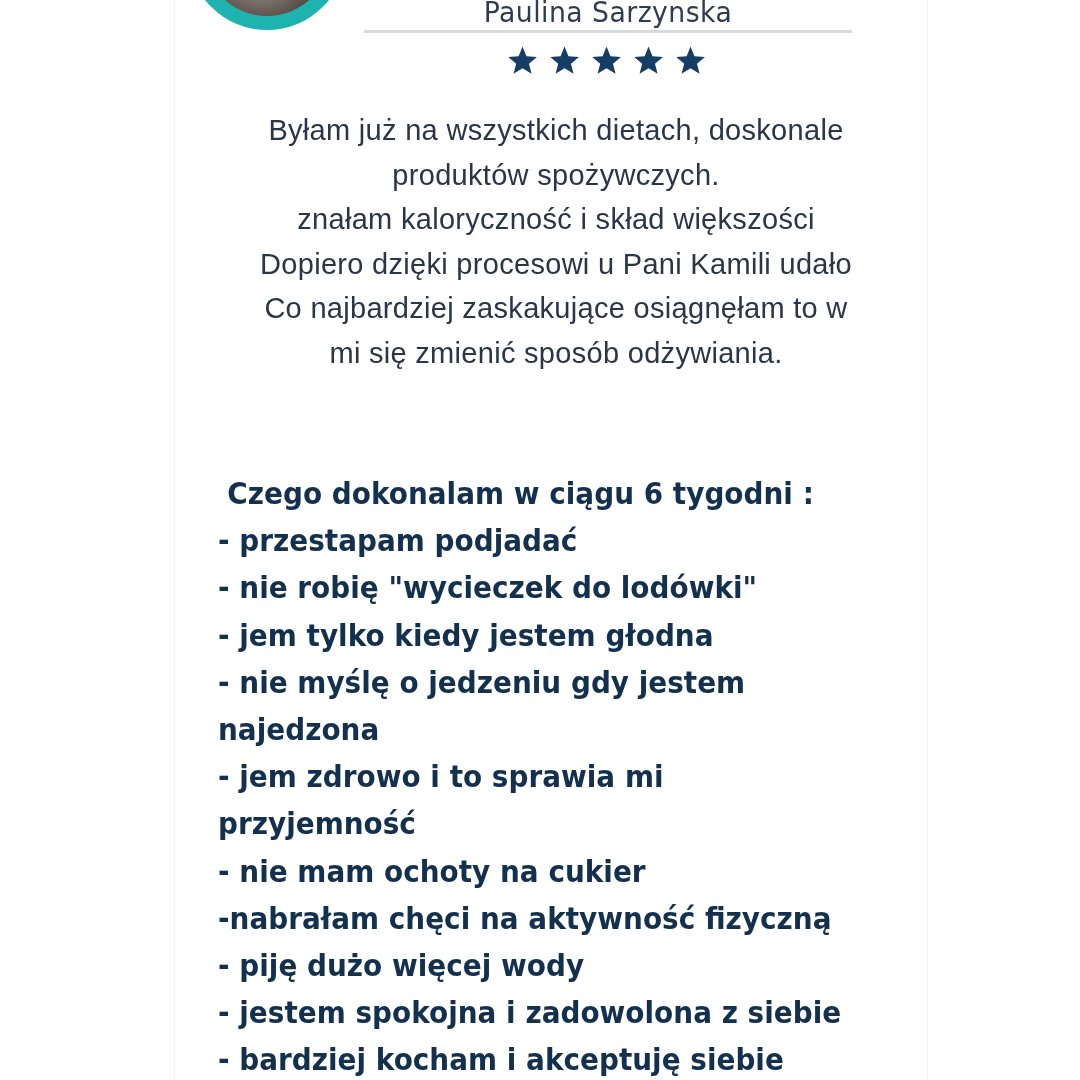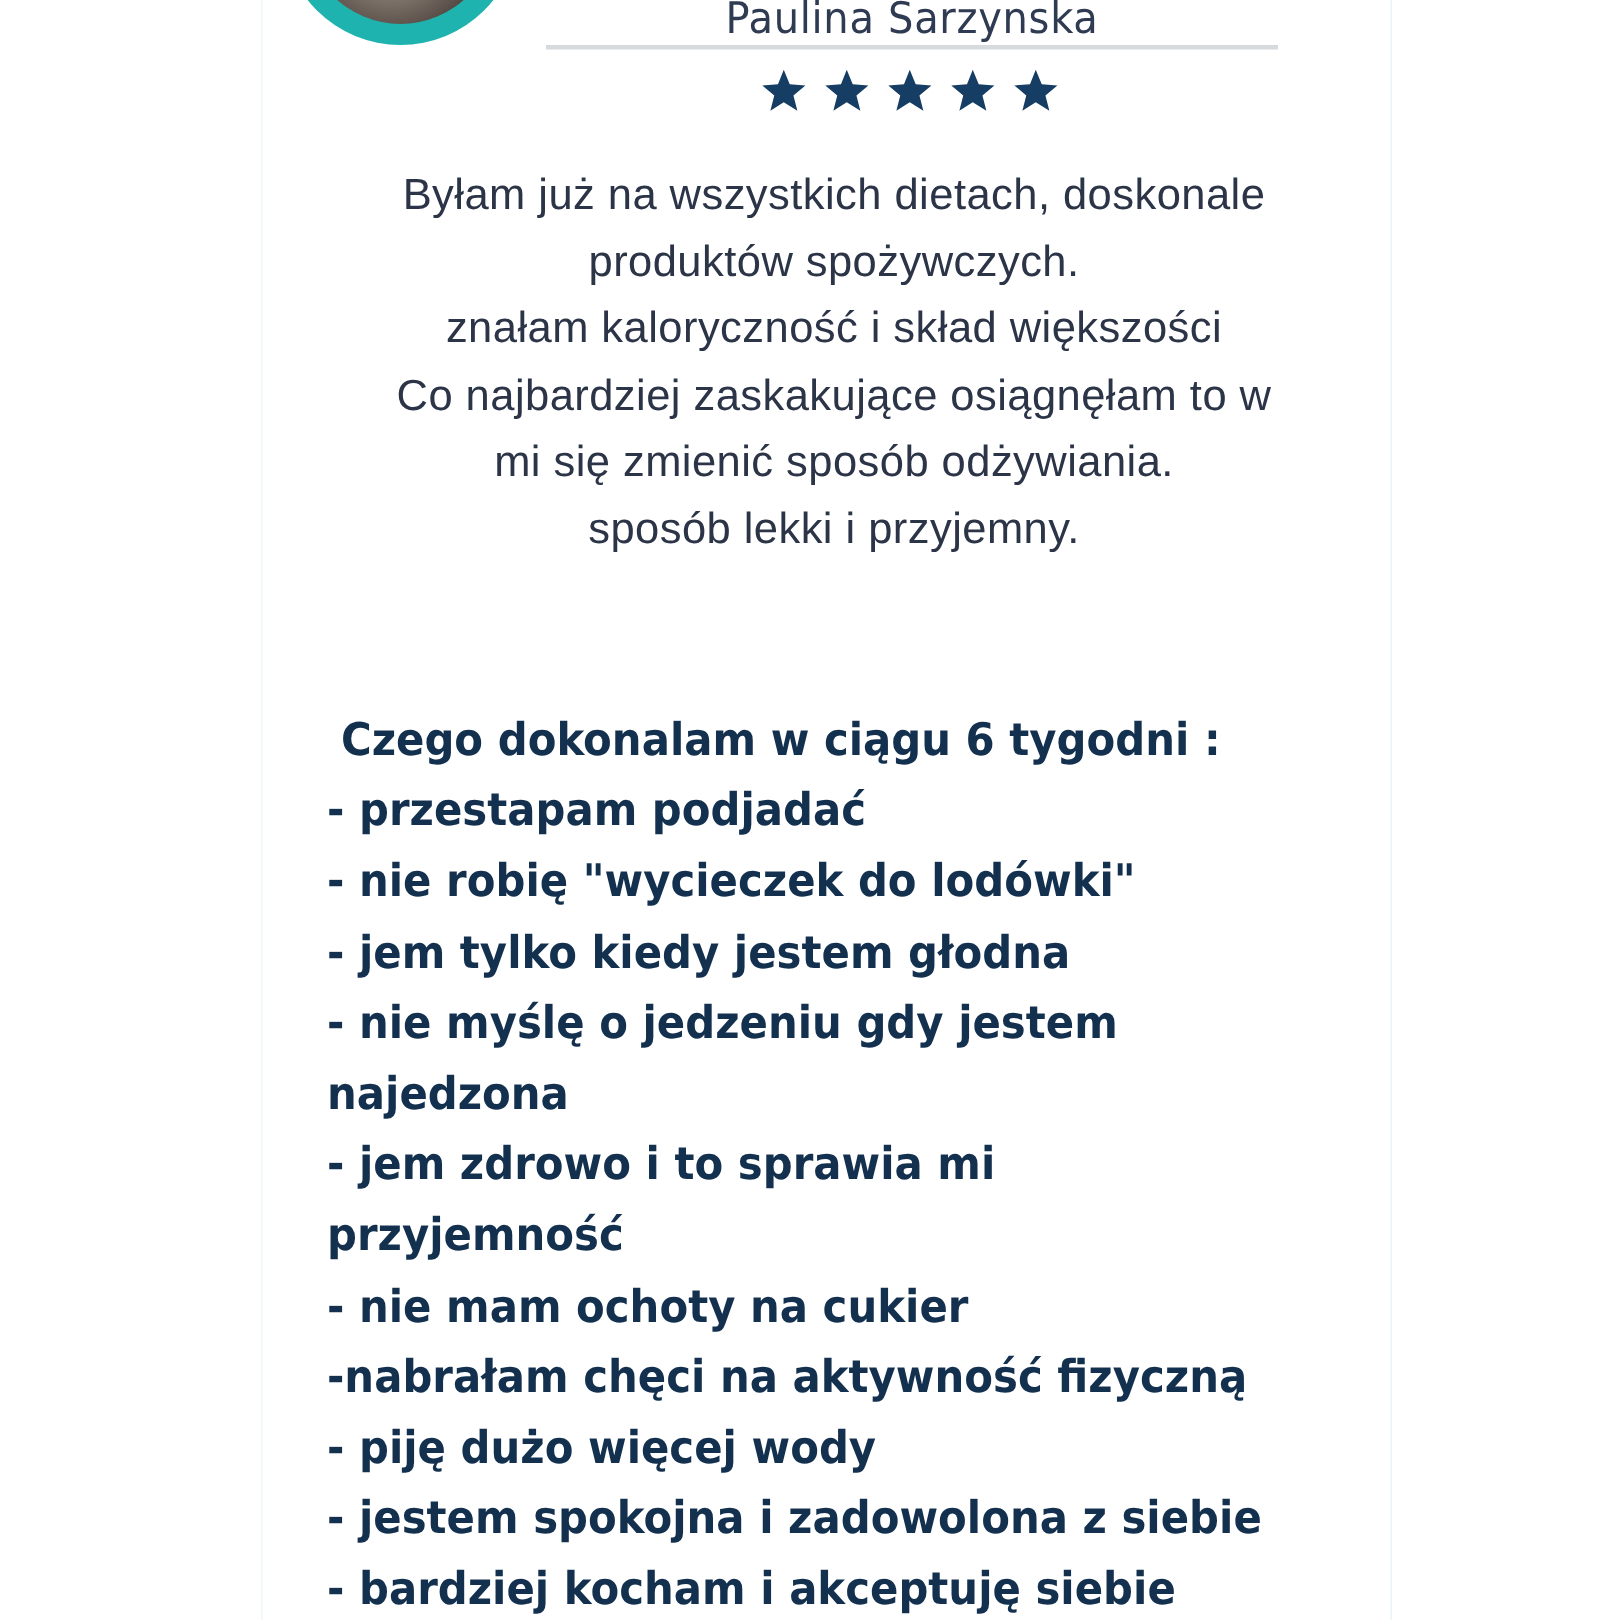--- a/index.html
+++ b/index.html
@@ -151,23 +151,23 @@
         <svg viewBox="0 0 24 24">
           <path fill="#163d63" d="M12 1.8l2.9 7.1 7.6.5-5.8 4.9 1.9 7.4L12 17.6l-6.5 4.1 1.9-7.4-5.8-4.9 7.6-.5z"></path>
         </svg>
       </span>
   </div>
 
   <div class="intro">
     <div>Byłam już na wszystkich dietach, doskonale</div>
     <div>produktów spożywczych.</div>
     <div>znałam kaloryczność i skład większości</div>
+    <div>Dopiero dzięki procesowi u Pani Kamili udało</div>
     <div>Co najbardziej zaskakujące osiągnęłam to w</div>
     <div>mi się zmienić sposób odżywiania.</div>
-    <div>sposób lekki i przyjemny.</div>
   </div>
 
   <div class="achievements">
     <div class="line heading">Czego dokonalam w ciągu 6 tygodni :</div>
     <div class="line">- przestapam podjadać</div>
     <div class="line">- nie robię "wycieczek do lodówki"</div>
     <div class="line">- jem tylko kiedy jestem głodna</div>
     <div class="line">- nie myślę o jedzeniu gdy jestem</div>
     <div class="line">najedzona</div>
     <div class="line">- jem zdrowo i to sprawia mi</div>

